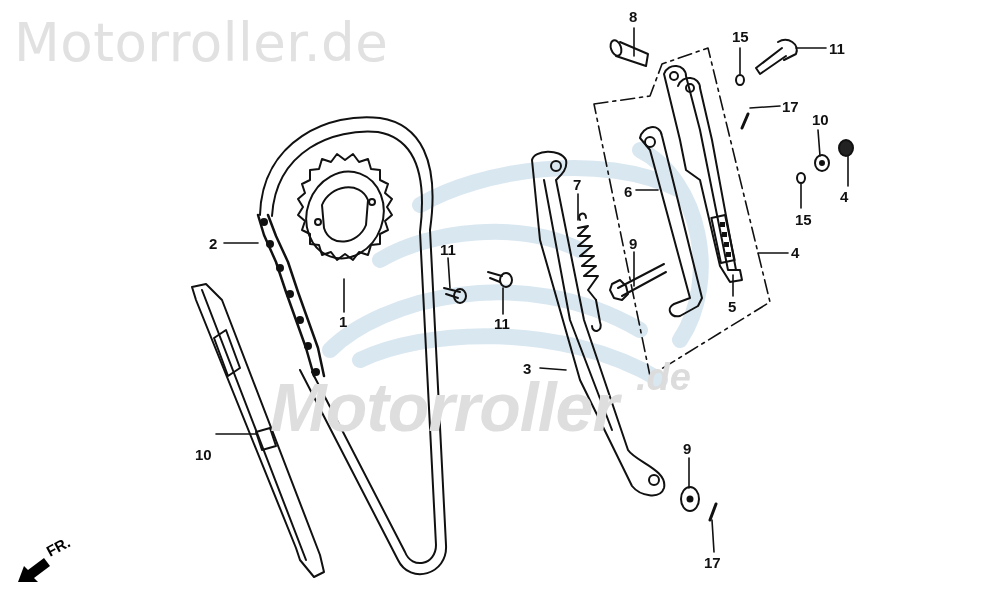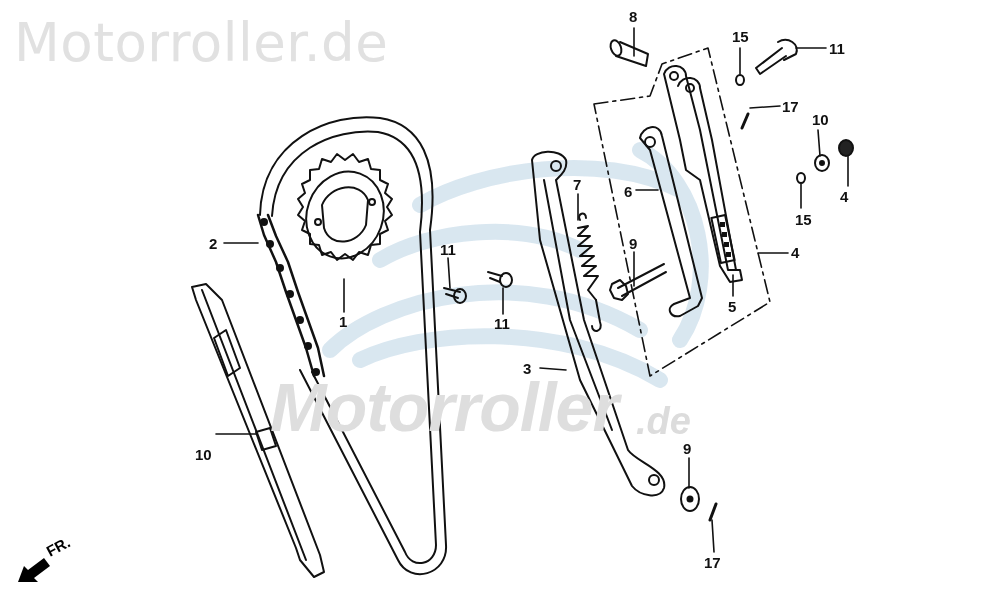--- a/index.html
+++ b/index.html
@@ -1,19 +1,19 @@
 <!DOCTYPE html>
 <html><head>
 <meta charset="utf-8">
 <style>
   html, body { margin:0; padding:0; background:#ffffff; }
   #stage { position:relative; width:988px; height:600px; overflow:hidden; background:#fff; font-family:"Liberation Sans", sans-serif; }
   .wm-top { position:absolute; left:14px; top:12px; font-family:"DejaVu Sans", sans-serif; font-size:53px; color:#e1e1e1; letter-spacing:0.5px; }
   .wm-mid { position:absolute; left:270px; top:368px; font-family:"Liberation Sans", sans-serif; font-style:italic; font-weight:bold; font-size:68px; color:#dedede; letter-spacing:-1px; }
-  .wm-de { position:absolute; left:636px; top:356px; font-family:"Liberation Sans", sans-serif; font-style:italic; font-weight:bold; font-size:38px; color:#dcdcdc;margin-top:44px; }
+  .wm-de { position:absolute; left:636px; top:356px; font-family:"Liberation Sans", sans-serif; font-style:italic; font-weight:bold; font-size:38px; color:#dcdcdc; }
   svg#art { position:absolute; left:0; top:0; }
   .lbl { position:absolute; font-family:"Liberation Sans", sans-serif; font-size:15px; font-weight:bold; color:#111; line-height:1; }
   .fr { position:absolute; left:46px; top:538px; font-family:"Liberation Sans", sans-serif; font-size:15px; font-weight:900; color:#000; transform:rotate(-28deg); }
 </style>
 </head>
 <body>
 
 <div id="stage">
 
   <div class="wm-top">Motorroller.de</div>

